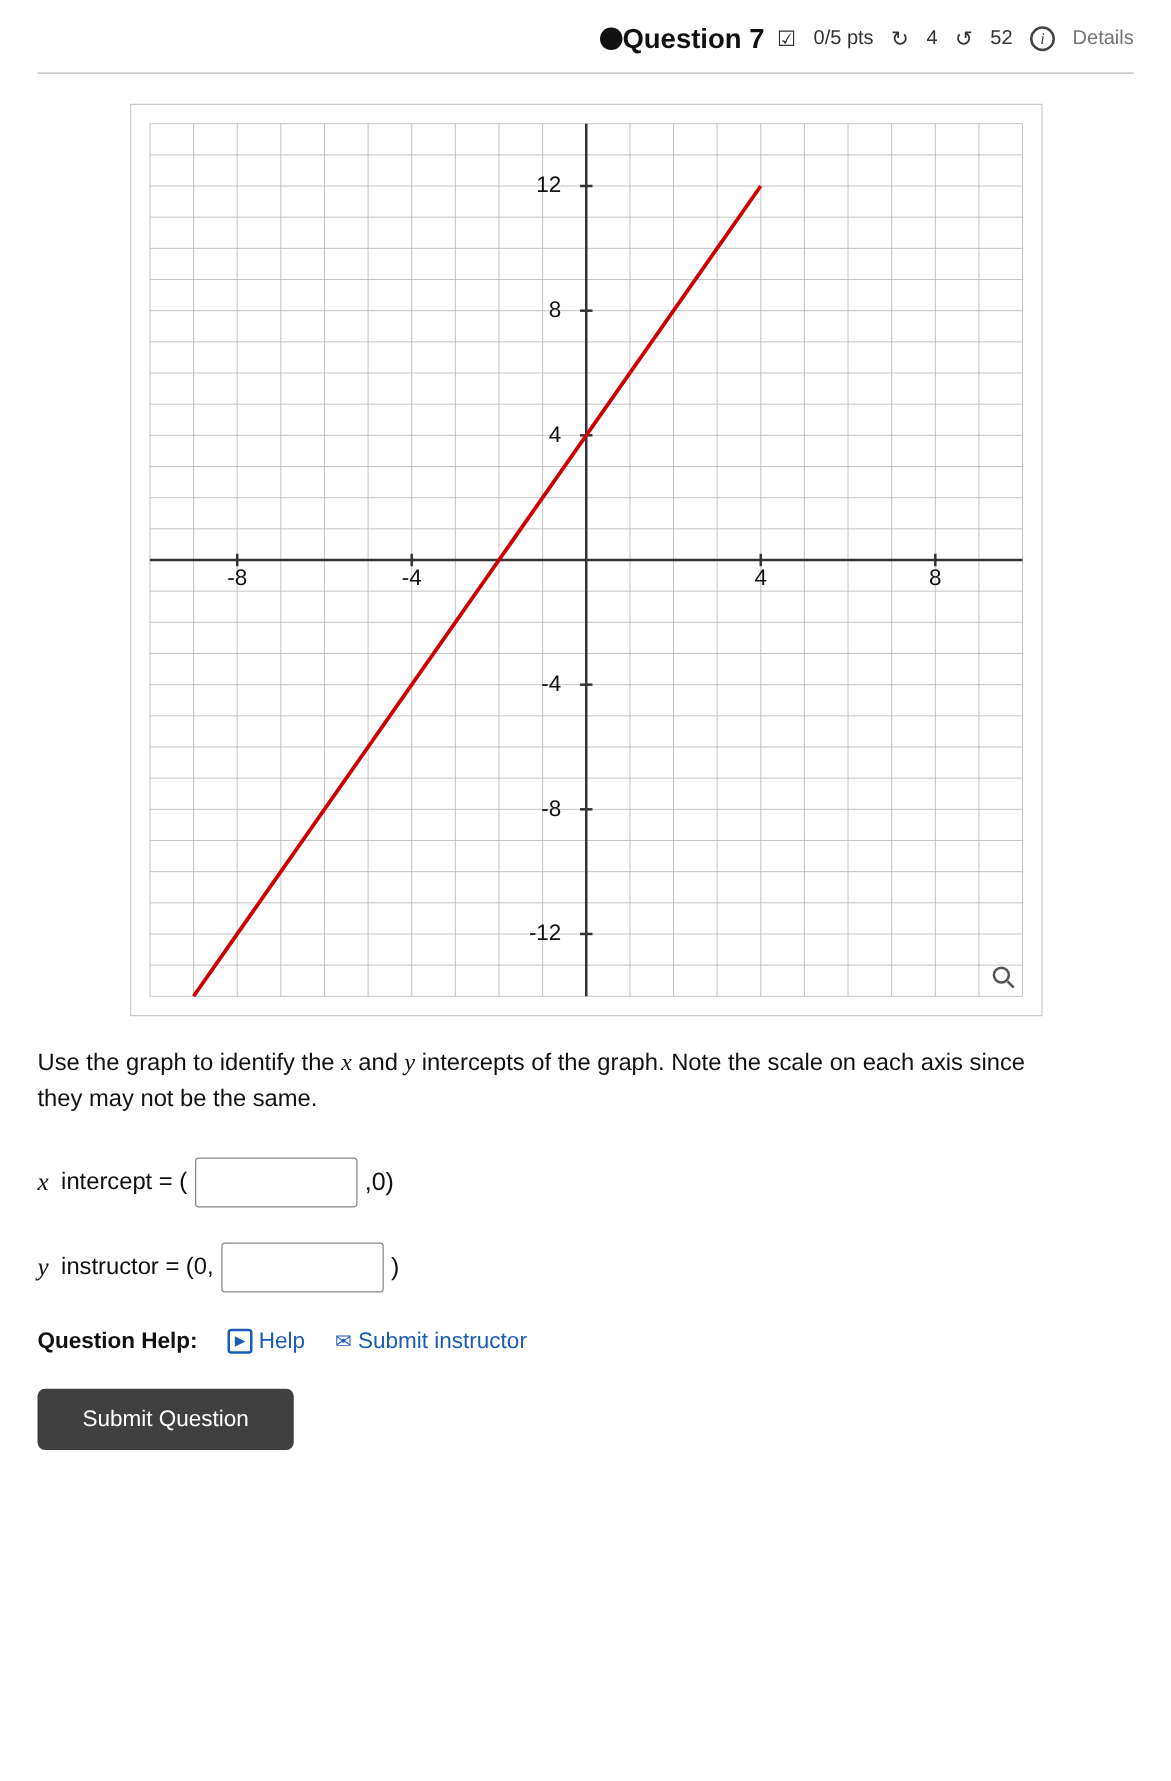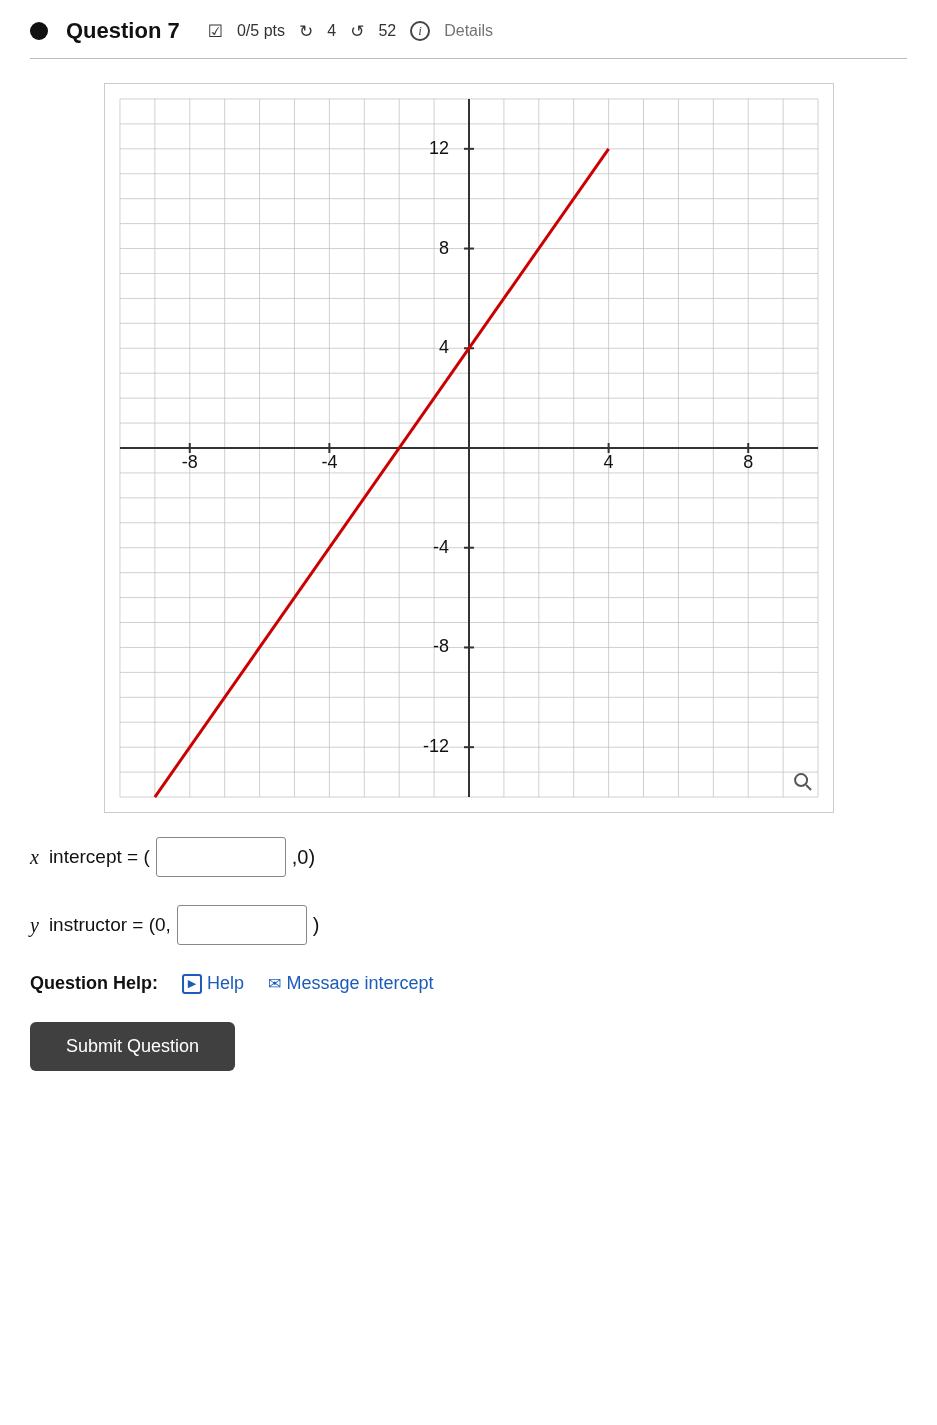--- a/index.html
+++ b/index.html
@@ -11,24 +11,25 @@
       color: #111;
     }
     .page-container {
       width: 937px;
       padding: 0 30px 40px 30px;
     }
     
     .question-header {
       display: flex;
       align-items: center;
-      gap: 18px;
+      gap: 0;
       padding: 18px 0 14px 0;
       border-bottom: 1.5px solid #bbb;
       margin-bottom: 24px;
+      justify-content: flex-end;
     }
     .question-dot {
       width: 18px;
       height: 18px;
       border-radius: 50%;
       background: #111;
       display: inline-block;
       flex-shrink: 0;
     }
     .question-title {
@@ -281,20 +282,23 @@
       <line x1="50" y1="715" x2="505" y2="65" stroke="#cc0000" stroke-width="3"></line>
 
       <g transform="translate(690,690)">
         <circle cx="8" cy="8" r="6" fill="none" stroke="#555" stroke-width="2"></circle>
         <line x1="13" y1="13" x2="18" y2="18" stroke="#555" stroke-width="2"></line>
       </g>
     </svg>
   </div>
 
   
+  <div class="question-text">
+    Use the graph to identify the <em>x</em> and <em>y</em> intercepts of the graph. Note the scale on each axis since they may not be the same.
+  </div>
 
   
   <div class="intercept-row">
     <span class="intercept-label"><em>x</em></span>
     <span>intercept = (</span>
     <input type="text" class="intercept-input" aria-label="x intercept value" placeholder="" style="">
     <span class="intercept-paren">,0)</span>
   </div>
 
   
@@ -307,20 +311,20 @@
 
   
   <div class="question-help">
     <span class="help-label">Question Help:</span>
     <a href="#" class="help-link">
       <span class="play-icon">▶</span>
       <span>Help</span>
     </a>
     <a href="#" class="help-link">
       <span class="mail-icon">✉</span>
-      <span>Message intercept</span>
+      <span>Submit instructor</span>
     </a>
   </div>
 
   
   <button class="submit-btn">Submit Question</button>
 
 </div>
 
 </body></html>

